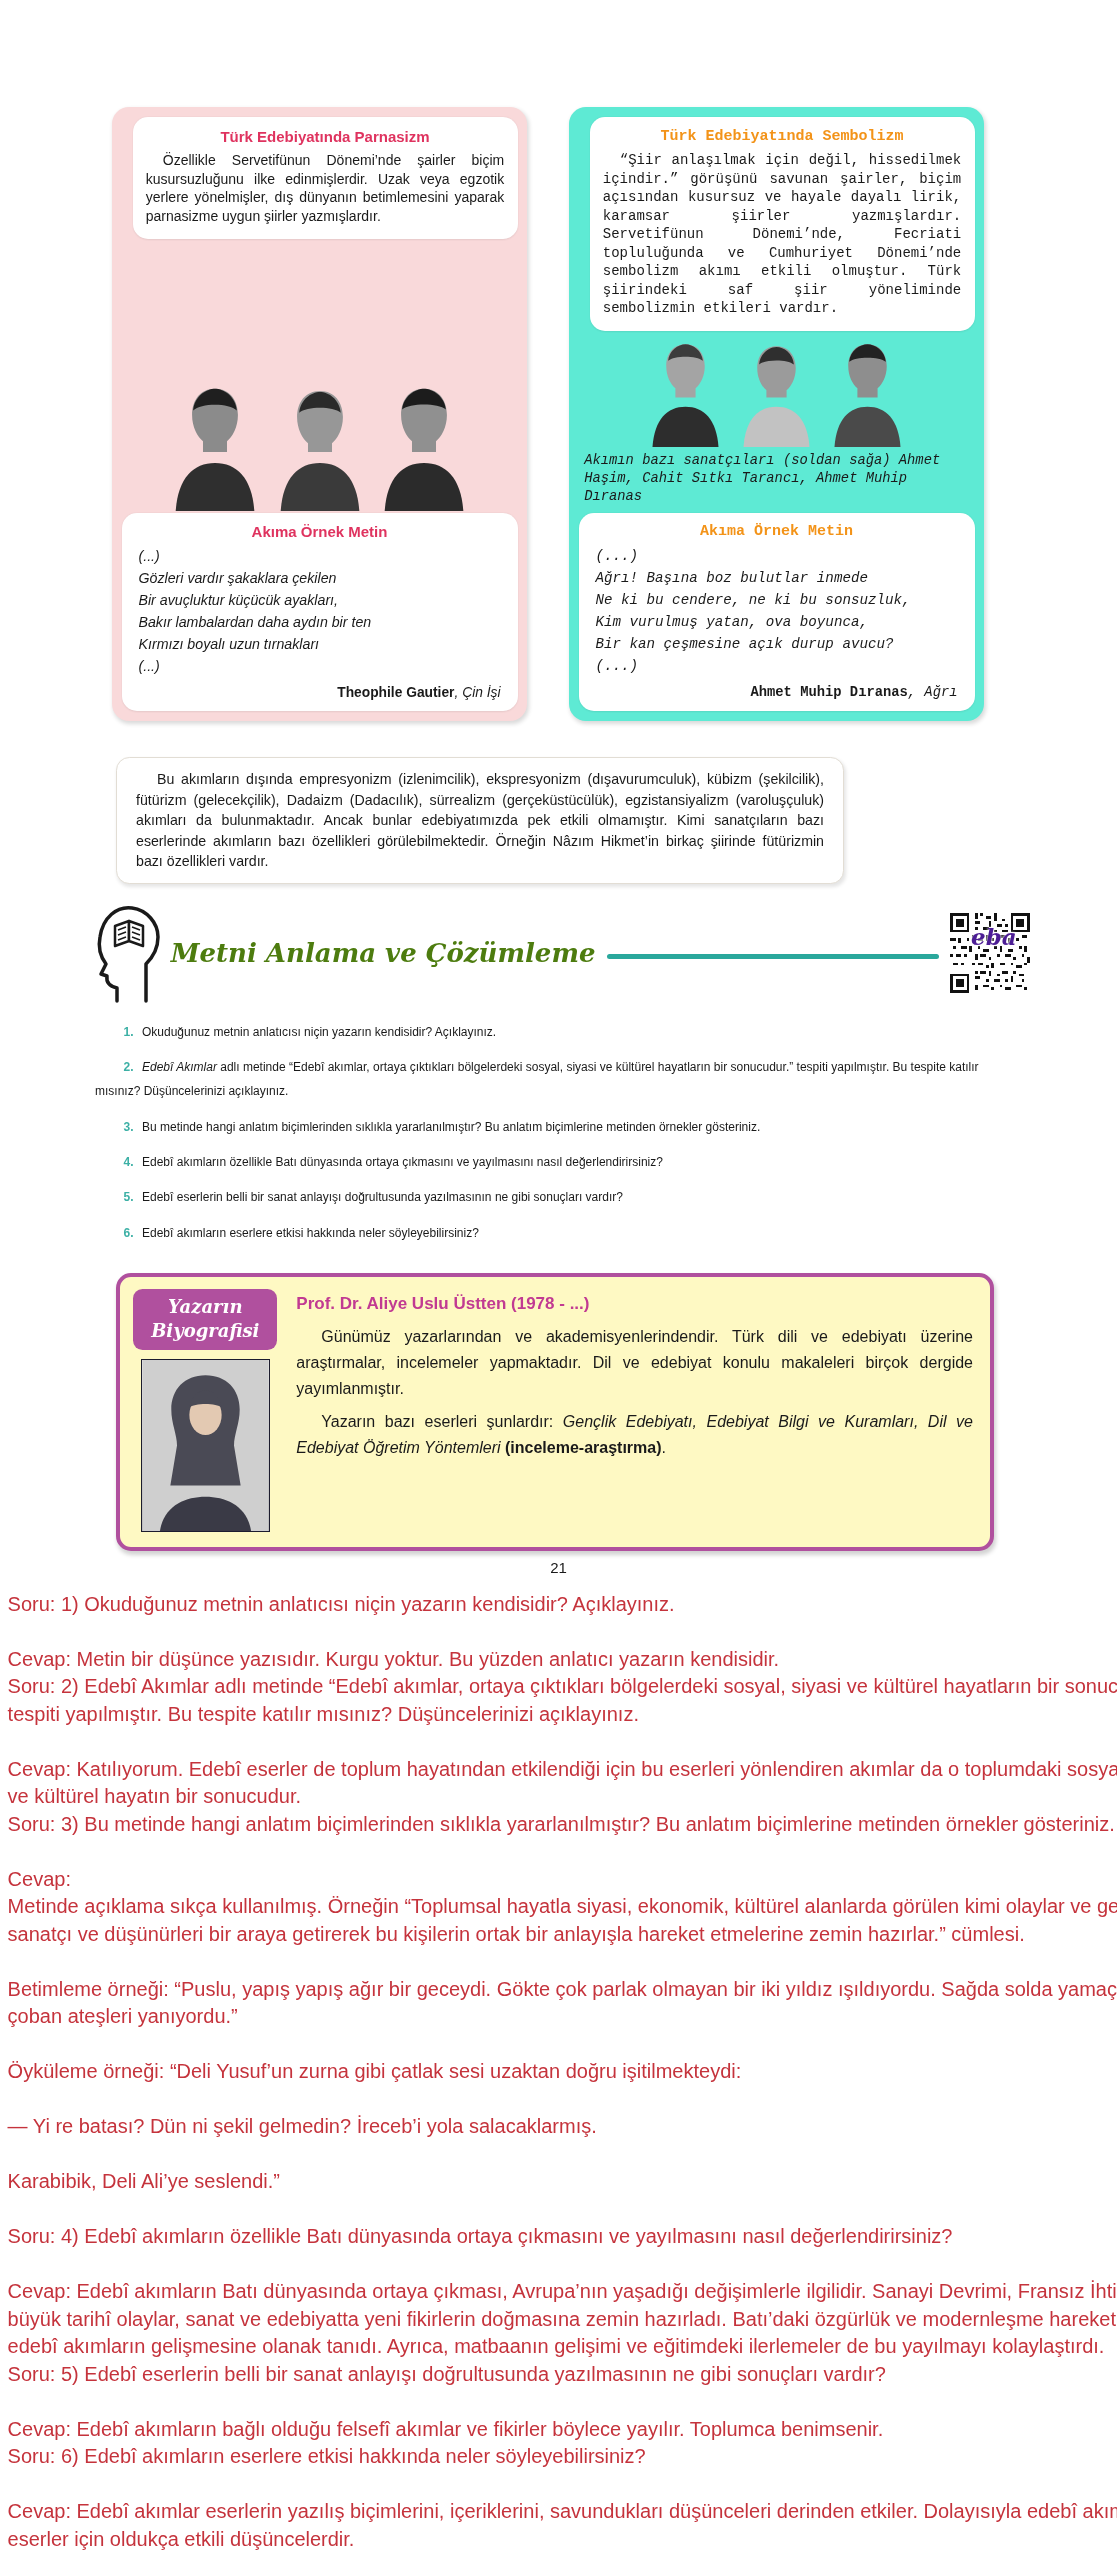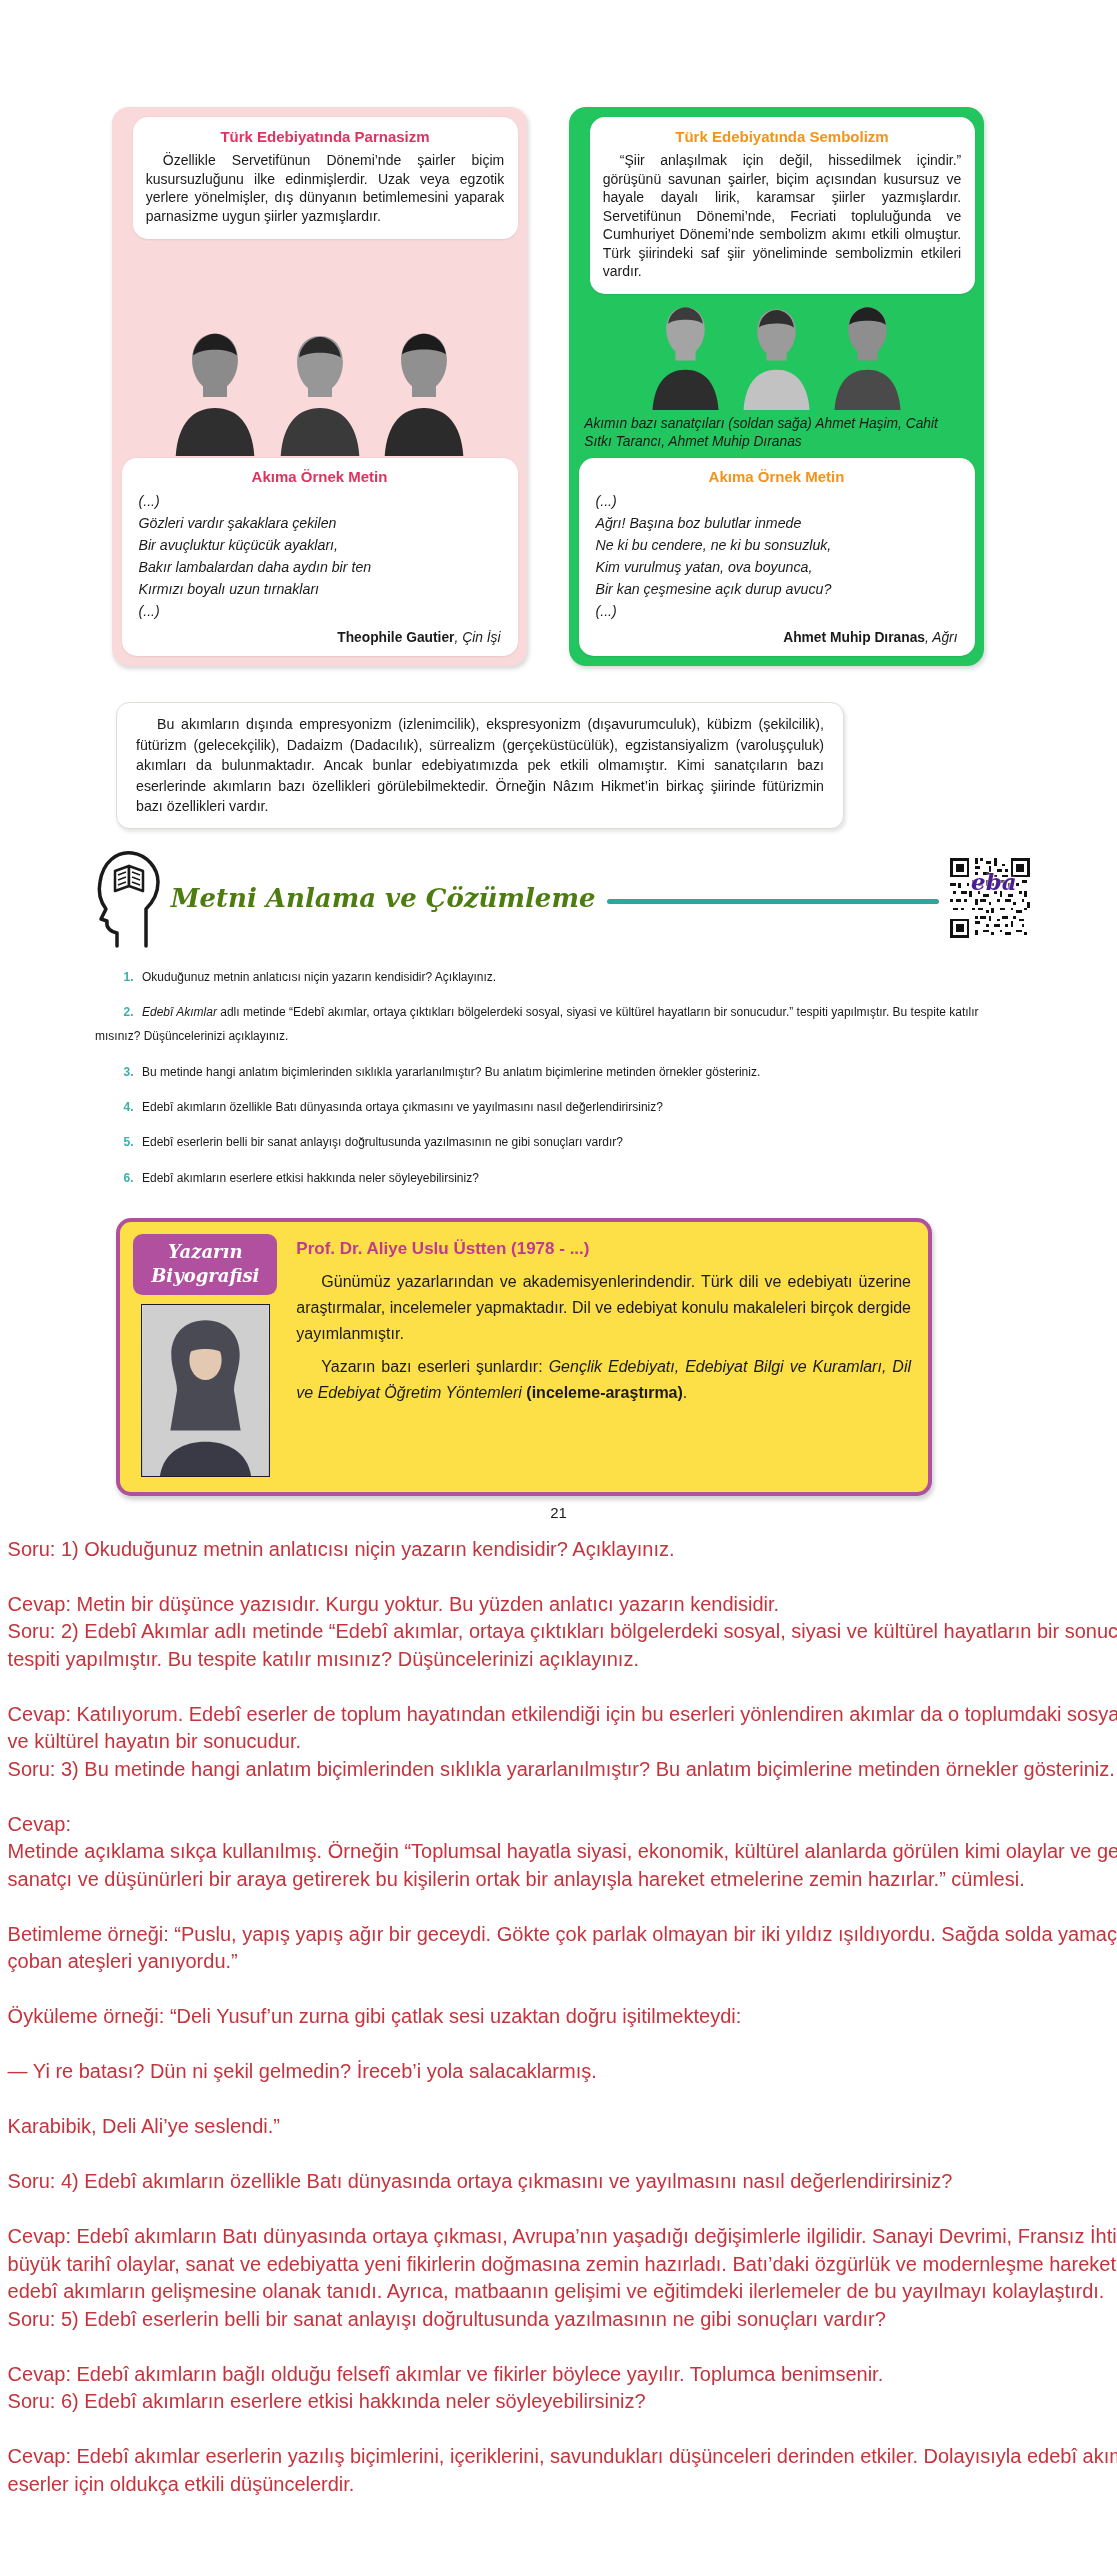--- a/index.html
+++ b/index.html
@@ -3,21 +3,21 @@
 <meta charset="utf-8">
 <style>
   html,body{margin:0;padding:0;background:#ffffff;}
   body{width:1117px;height:2576px;overflow:hidden;font-family:"Liberation Sans",sans-serif;color:#1a1a1a;position:relative;}
 
   
   .cards{display:flex;gap:42px;padding:107px 0 0 112px;}
   .card{width:415px;min-height:553px;border-radius:17px;box-sizing:border-box;
         padding:9.5px;display:flex;flex-direction:column;box-shadow:1.9px 2.8px 4.7px rgba(0,0,0,.15);}
   .card.parnasizm{background:#f9d9da;}
-  .card.sembolizm{background:#22c55e;}
+  .card.sembolizm{background:#5eead4;font-family:Liberation Mono, monospace;}
   .white-box{background:#fff;border-radius:15px;padding:9.5px 13.3px 13.3px;box-shadow:0 0.9px 1.9px rgba(0,0,0,.08);margin-left:11px;}
   .card-title{text-align:center;font-weight:bold;font-size:15px;margin:1.9px 0 6.6px;}
   .parnasizm .card-title,.parnasizm .poem-title{color:#df335f;}
   .sembolizm .card-title,.sembolizm .poem-title{color:#f39318;}
   .card-body{font-size:14px;line-height:18.5px;text-align:justify;text-indent:17px;margin:0;}
   .photos{flex:1;display:flex;align-items:flex-end;justify-content:center;padding:5.7px 0 1.9px;}
   .portrait{display:block;}
   .parnasizm .portrait{width:112px;height:131px;margin:0 -3.8px;}
   .sembolizm .portrait{width:95px;height:110px;margin:0 -1.9px;}
   .caption{font-style:italic;font-size:13.8px;line-height:18px;padding:2.8px 5.7px 7.6px;margin:0;}
@@ -45,21 +45,21 @@
   .qr-label{position:absolute;top:10px;left:21px;font-family:"DejaVu Serif",serif;font-style:italic;
             font-weight:bold;font-size:23px;color:#4c1d95;text-shadow:0 0 2.8px #fff,0 0 2.8px #fff;}
 
   
   .questions{margin:15px 0 0 95px;width:931px;}
   .question{font-size:12px;line-height:24px;text-indent:28.5px;margin:11.4px 0 0;}
   .qnum{color:#3cb0a5;font-weight:bold;margin-right:8.5px;}
   .qlead{font-style:italic;}
 
   
-  .bio-box{margin:28.5px 0 0 116px;width:816px;box-sizing:border-box;background:#fde047;
+  .bio-box{margin:28.5px 0 0 116px;width:878px;box-sizing:border-box;background:#fef9c3;
            border:4.7px solid #b0509e;border-radius:15px;display:flex;gap:19px;
            padding:11.4px 17px 15px 13.3px;min-height:258px;box-shadow:1.9px 3.8px 4.7px rgba(0,0,0,.18);}
   .bio-left{width:144px;flex:0 0 auto;}
   .bio-label{background:#b0509e;color:#fff;border-radius:9.5px;text-align:center;
              font-family:"DejaVu Serif",serif;font-style:italic;font-weight:bold;
              font-size:18px;line-height:24px;padding:6.6px 3.8px;}
   .bio-photo{margin:9.5px auto 0;width:127px;height:171px;border:1.9px solid #1c1c2e;
              background:linear-gradient(#dedede,#b9b9b9);overflow:hidden;}
   .bio-photo svg{width:100%;height:100%;display:block;}
   .bio-right{flex:1;}

